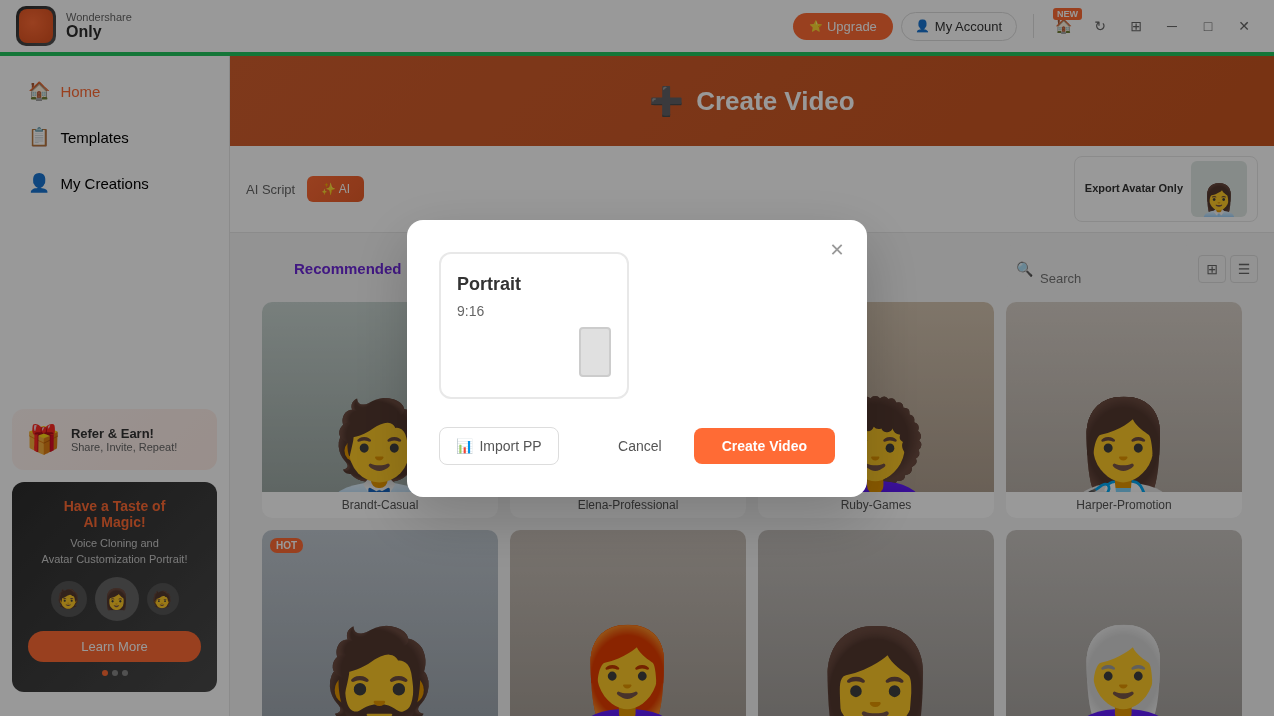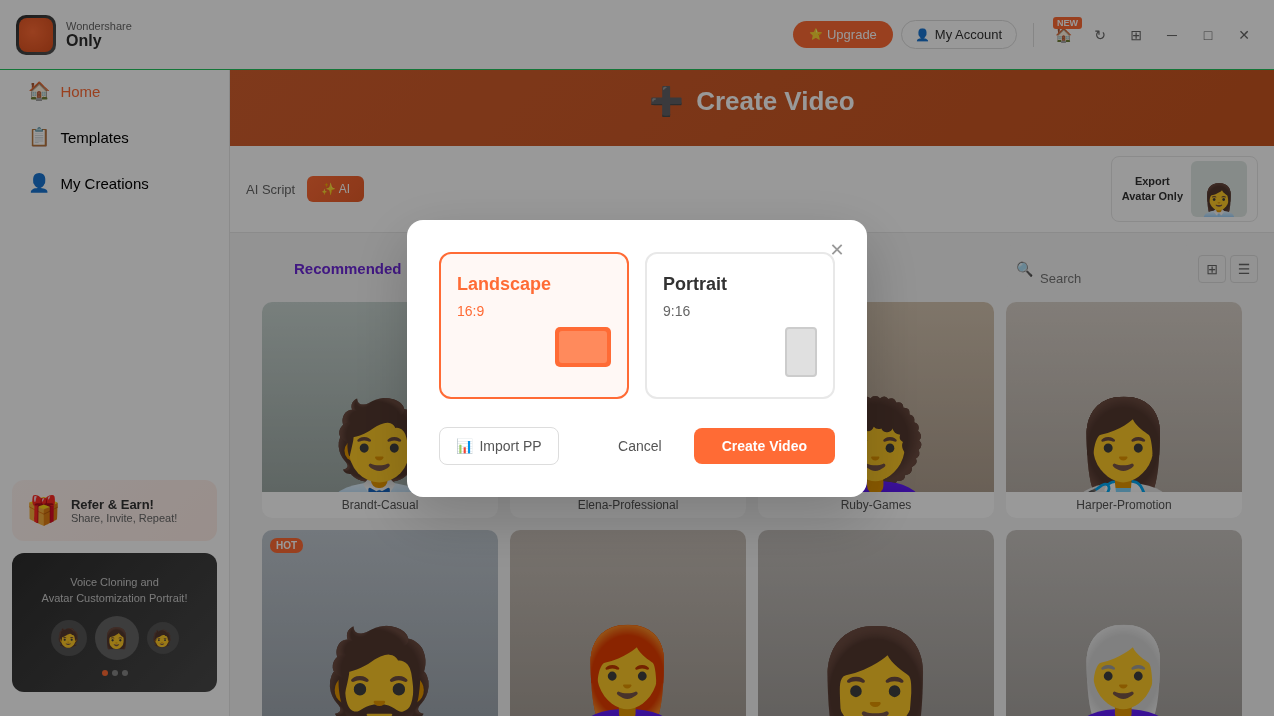--- a/index.html
+++ b/index.html
@@ -1,22 +1,22 @@
 <!DOCTYPE html>
 <html><head>
   <meta charset="utf-8">
   <style>
     * { margin: 0; padding: 0; box-sizing: border-box; }
     body { width: 1274px; height: 716px; font-family: -apple-system, BlinkMacSystemFont, 'Segoe UI', sans-serif; overflow: hidden; background: #f5f5f5; }
 
     
     .titlebar {
-      position: absolute; top: 0; left: 0; right: 0; height: 70px;
+      position: absolute; top: 0; left: 0; right: 0; height: 56px;
       background: #fff; display: flex; align-items: center; padding: 0 16px;
-      border-bottom: 1px solid #22c55e; z-index: 10;
+      border-bottom: 4px solid #22c55e; z-index: 10;
     }
     .logo-area { display: flex; align-items: center; gap: 10px; }
     .logo-icon { width: 40px; height: 40px; border-radius: 10px; background: linear-gradient(135deg, #2d2d2d, #555); display: flex; align-items: center; justify-content: center; overflow: hidden; }
     .logo-icon-inner { width: 34px; height: 34px; background: radial-gradient(circle at 40% 40%, #ff6b35, #d94f1e); border-radius: 8px; }
     .logo-text { display: flex; flex-direction: column; }
     .logo-brand { font-size: 11px; color: #666; }
     .logo-product { font-size: 16px; font-weight: 700; color: #2d2d2d; }
     .titlebar-spacer { flex: 1; }
     .titlebar-actions { display: flex; align-items: center; gap: 8px; }
     .upgrade-btn { background: #ff6b35; color: #fff; border: none; border-radius: 20px; padding: 6px 16px; font-size: 13px; cursor: pointer; display: flex; align-items: center; gap: 4px; }
@@ -189,27 +189,32 @@
   <div class="sidebar-bottom">
     <div class="refer-card">
       <div class="refer-icon">🎁</div>
       <div class="refer-text">
         <div class="refer-title">Refer &amp; Earn!</div>
         <div class="refer-sub">Share, Invite, Repeat!</div>
       </div>
     </div>
     <div class="ai-magic-card">
       <div style="text-align:center;">
+        <div class="card-title">
+          <span>Have a Taste of</span><br>
+          <span style="color:#ff6b35;">AI Magic!</span>
+        </div>
         <div class="card-desc" style="white-space:pre-line;font-size:11px;color:#ccc;margin:6px 0 10px;line-height:1.4;">Voice Cloning and
 Avatar Customization Portrait!</div>
         <div style="display:flex;justify-content:center;align-items:center;gap:8px;margin-bottom:10px;">
           <div style="width:36px;height:36px;border-radius:50%;background:#555;overflow:hidden;display:flex;align-items:center;justify-content:center;font-size:18px;">🧑</div>
           <div style="width:44px;height:44px;border-radius:50%;background:#666;overflow:hidden;display:flex;align-items:center;justify-content:center;font-size:20px;">👩</div>
           <div style="width:32px;height:32px;border-radius:50%;background:#555;overflow:hidden;display:flex;align-items:center;justify-content:center;font-size:16px;">🧑</div>
         </div>
+        <button class="learn-btn">Learn More</button>
         <div class="dot-indicator">
           <div class="dot active"></div>
           <div class="dot"></div>
           <div class="dot"></div>
         </div>
       </div>
     </div>
   </div>
 </div>
 
@@ -218,21 +223,21 @@
   <div class="create-banner">
     <span class="create-banner-icon">➕</span>
     <span class="create-banner-text">Create Video</span>
   </div>
 
   <div class="sub-toolbar">
     <span class="sub-toolbar-label">AI Script</span>
     <button class="ai-btn">✨ AI</button>
     <div class="sub-spacer"></div>
     <div class="export-avatar-card">
-      <div style="display:flex;flex-direction:column;align-items:center;justify-content:center;gap:2px;">
+      <div style="display:flex;flex-direction:row;align-items:center;justify-content:center;gap:2px;">
         <span style="font-size:11px;font-weight:600;color:#333;line-height:1.2;">Export</span>
         <span style="font-size:11px;font-weight:600;color:#333;line-height:1.2;">Avatar Only</span>
       </div>
       <div style="width:56px;height:56px;border-radius:6px;background:#e0e8e4;overflow:hidden;display:flex;align-items:flex-end;justify-content:center;">
         <span style="font-size:32px;line-height:1;">👩‍💼</span>
       </div>
     </div>
   </div>
 
   <div class="recommended-section">
@@ -305,29 +310,20 @@
     </div>
   </div>
 </div>
 
 <div class="modal-overlay">
   <div class="modal">
     <button class="modal-close">✕</button>
 
     <div class="aspect-options">
 
-      <div class="aspect-option selected">
-        <span class="aspect-label">Landscape</span>
-        <span class="aspect-ratio-text">16:9</span>
-        <div class="aspect-icon-area">
-          <div style="width:56px;height:40px;background:#ff6b35;border-radius:5px;display:flex;align-items:center;justify-content:center;">
-            <div style="width:48px;height:32px;background:#ff8a5c;border-radius:3px;"></div>
-          </div>
-        </div>
-      </div>
 
       <div class="aspect-option">
         <span class="aspect-label">Portrait</span>
         <span class="aspect-ratio-text">9:16</span>
         <div class="aspect-icon-area">
           <div style="width:32px;height:50px;background:#e0e0e0;border-radius:4px;border:2px solid #ccc;"></div>
         </div>
       </div>
     </div>
 

